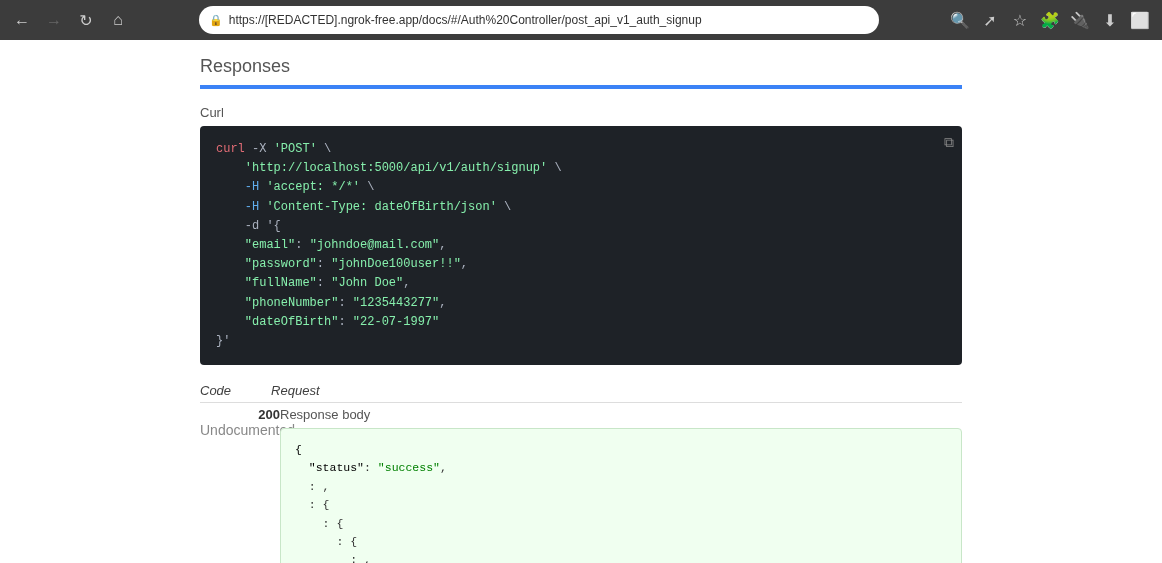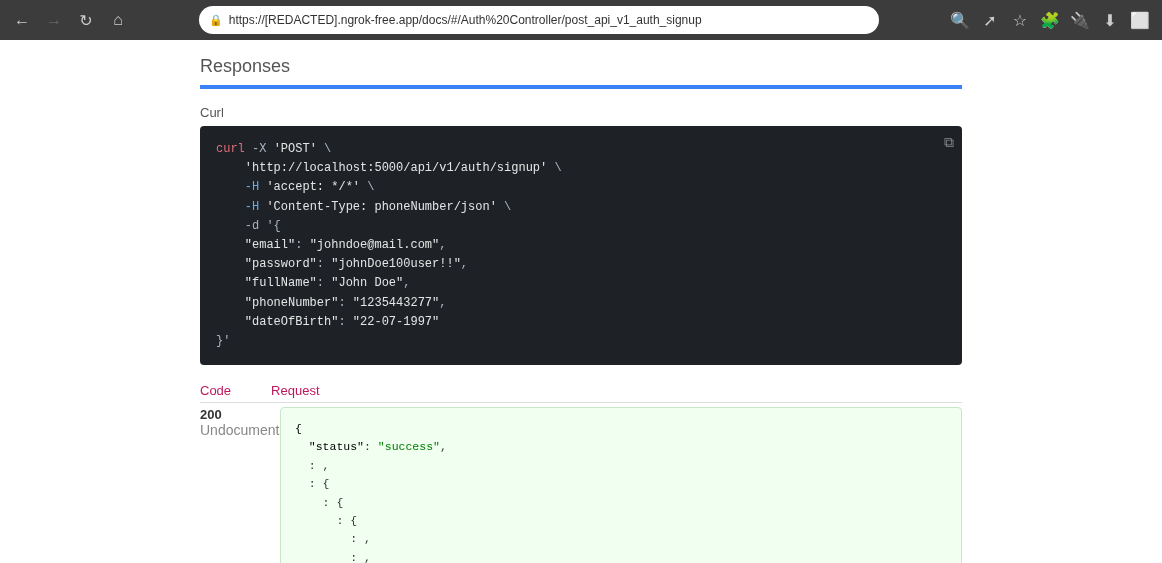--- a/index.html
+++ b/index.html
@@ -95,21 +95,21 @@
       font-family: 'Courier New', Courier, monospace;
       font-size: 12px;
       line-height: 1.6;
       border-radius: 4px;
       position: relative;
       margin-bottom: 14px;
       white-space: pre;
     }
 
     .code-block .kw { color: #e06c75; }
-    .code-block .str { color: #e5e5e5; }
+    .code-block .str { color: #86efac; }
     .code-block .flag { color: #61afef; }
 
     .copy-icon-btn {
       position: absolute;
       top: 8px;
       right: 8px;
       background: none;
       border: none;
       color: #888;
       cursor: pointer;
@@ -132,36 +132,38 @@
     .server-response-label {
       font-size: 13px;
       color: #555;
       margin-bottom: 8px;
     }
 
     .response-table-header {
       display: flex;
       gap: 40px;
       font-size: 13px;
-      color: #be185d;
+      color: #404040;
       padding: 4px 0;
       border-bottom: 1px solid #ddd;
       margin-bottom: 4px;
+      font-style: italic;
     }
 
     .response-table-row {
       display: flex;
       gap: 0;
       align-items: flex-start;
       margin-bottom: 8px;
     }
 
     .response-code-col {
       width: 80px;
       font-size: 13px;
+      text-align: right;
     }
 
     .response-code-num {
       color: #333;
       font-weight: bold;
     }
 
     .response-code-sub {
       color: #888;
       font-size: 14px;
@@ -220,21 +222,21 @@
 </div>
 
 <div class="page-content">
 
   <div class="responses-title">Responses</div>
 
   <div class="section-label">Curl</div>
   <div class="code-block"><span class="kw">curl</span> -X <span class="str">'POST'</span> \
     <span class="str">'http://localhost:5000/api/v1/auth/signup'</span> \
     <span class="flag">-H</span> <span class="str">'accept: */*'</span> \
-    <span class="flag">-H</span> <span class="str">'Content-Type: phoneNumber/json'</span> \
+    <span class="flag">-H</span> <span class="str">'Content-Type: dateOfBirth/json'</span> \
     -d '{
     <span class="str">"email"</span>: <span class="str">"johndoe@mail.com"</span>,
     <span class="str">"password"</span>: <span class="str">"johnDoe100user!!"</span>,
     <span class="str">"fullName"</span>: <span class="str">"John Doe"</span>,
     <span class="str">"phoneNumber"</span>: <span class="str">"1235443277"</span>,
     <span class="str">"dateOfBirth"</span>: <span class="str">"22-07-1997"</span>
 }'<button class="copy-icon-btn">⧉</button></div>
 
 
 
@@ -242,20 +244,21 @@
     <span>Code</span>
     <span>Request</span>
   </div>
 
   <div class="response-table-row">
     <div class="response-code-col">
       <div class="response-code-num">200</div>
       <div class="response-code-sub">Undocumented</div>
     </div>
     <div class="response-body-section">
+      <div class="response-body-label">Response body</div>
       <div class="response-body-code"><span class="key">{</span>
   <span class="key">"status"</span>: <span class="val-str">"success"</span>,
   : ,
   : {
     : {
       : {
         : ,
         : ,
         : ,
         : ,

